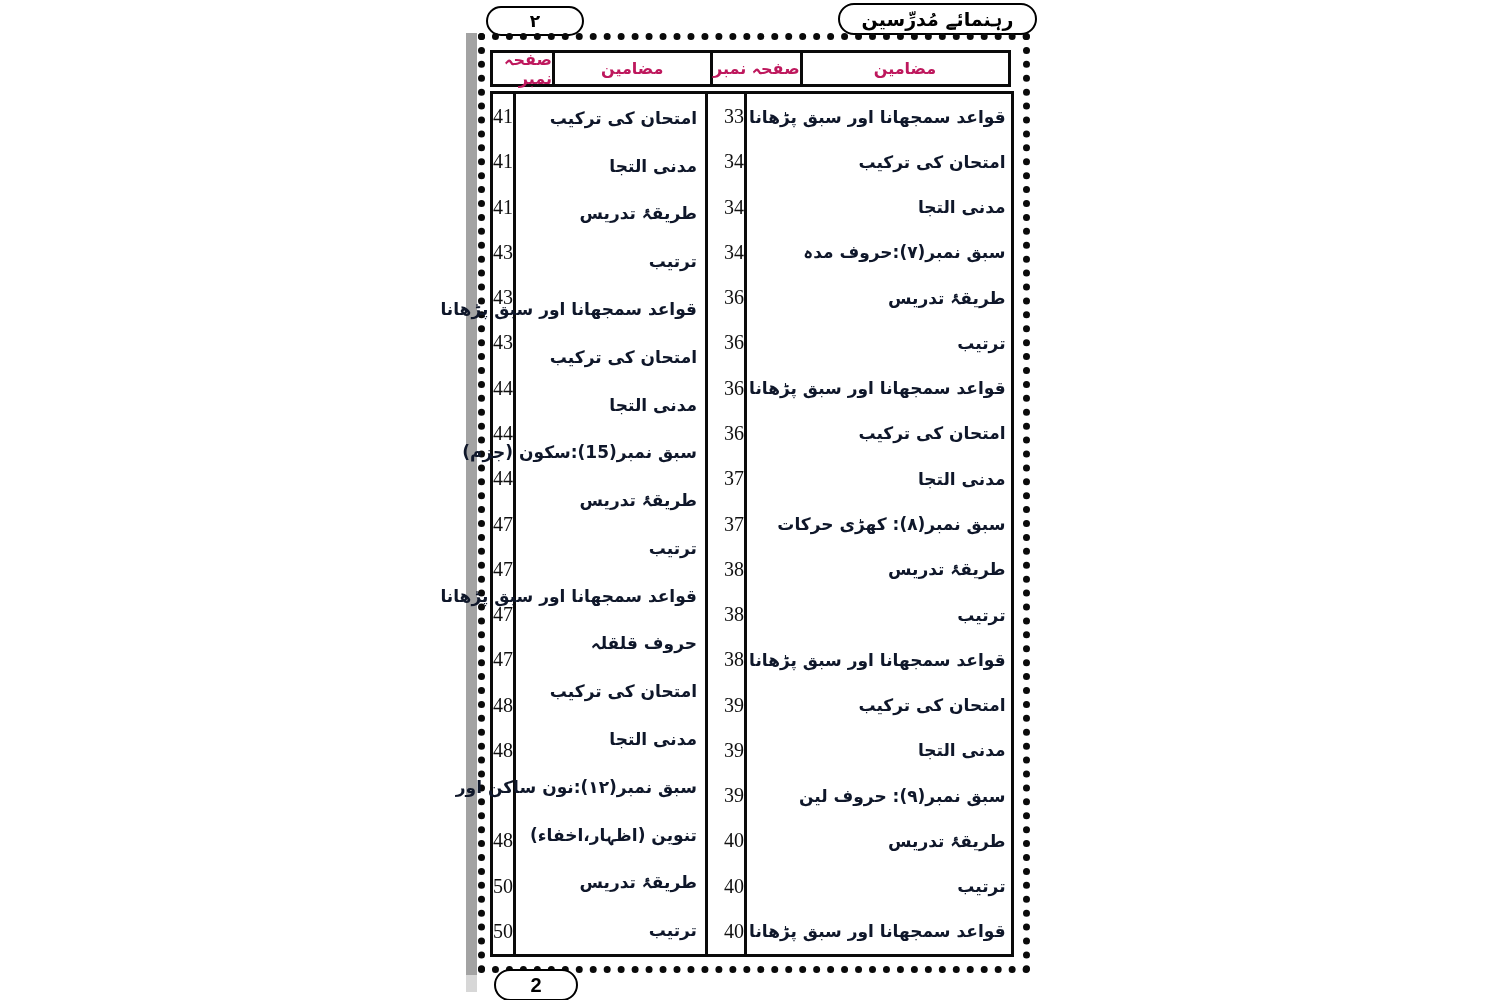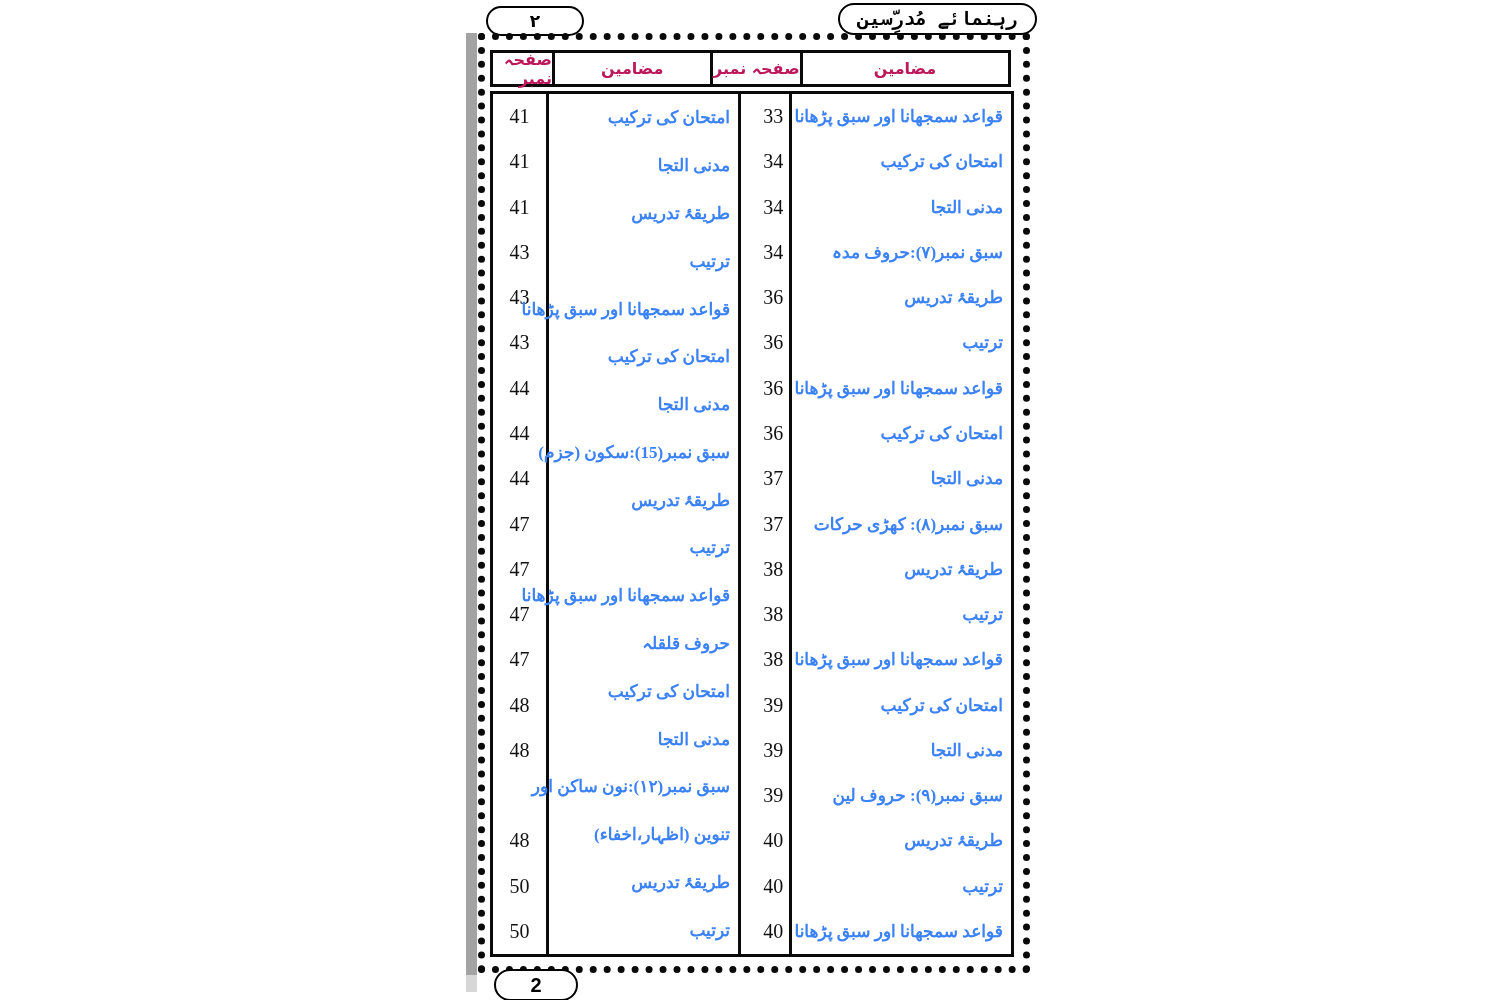--- a/index.html
+++ b/index.html
@@ -44,21 +44,20 @@
     left: 486px; top: 6px;
     width: 94px; height: 26px;
     font-size: 17px;
   }
   .badge-title {
     left: 838px; top: 3px;
     width: 195px; height: 28px;
     font-size: 19px;
     direction: rtl;
     letter-spacing: 0;
-    font-family: Liberation Mono, monospace;
   }
   .badge-bottom {
     left: 494px; top: 969px;
     width: 80px; height: 28px;
     font-size: 20px;
     font-family: "Liberation Sans", sans-serif;
   }
   
   .dotted-frame {
     position: absolute;
@@ -127,24 +126,23 @@
     flex: 1;
     display: flex;
     align-items: center;
     justify-content: flex-start; 
     direction: rtl;
     text-align: right;
     padding-right: 8px;
     padding-left: 2px;
     font-size: 17px;
     font-weight: bold;
-    color: #3b82f6;
+    color: #0f172a;
     white-space: nowrap;
     box-sizing: border-box;
-    font-family: Liberation Serif, serif;
   }
 </style>
 </head>
 <body>
 
 <div id="canvas">
 
   <div class="gutter-strip"></div>
   <div class="gutter-tail"></div>
 

